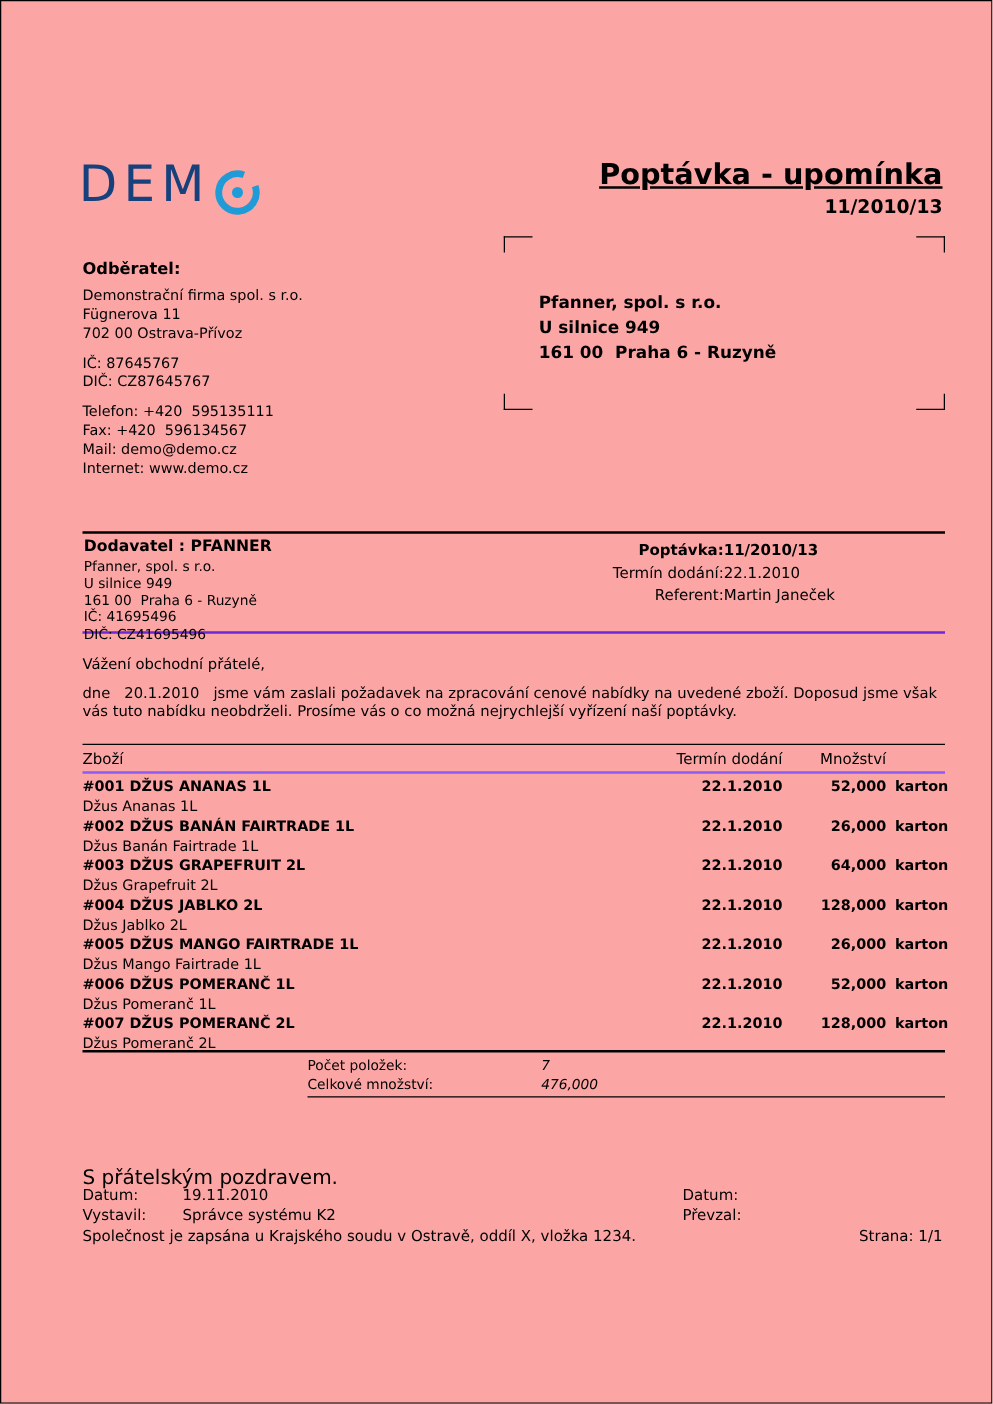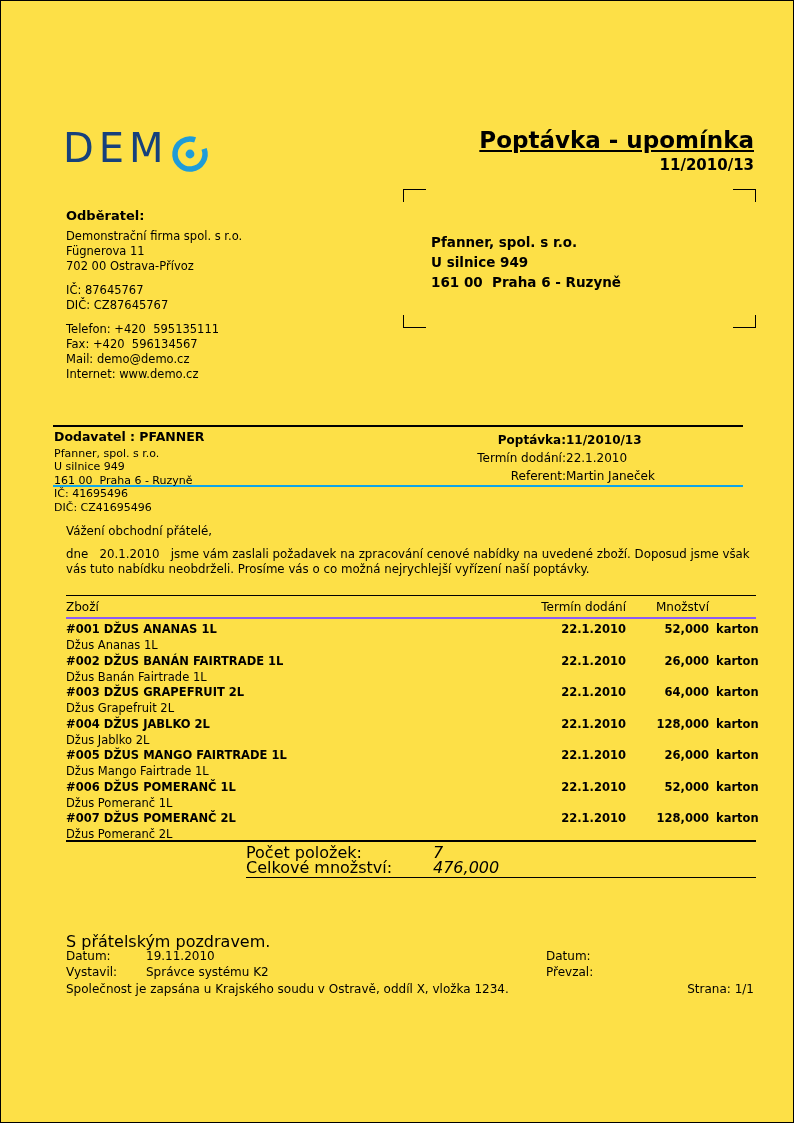--- a/index.html
+++ b/index.html
@@ -1,19 +1,19 @@
 <!DOCTYPE html>
 <html><head>
 <meta charset="utf-8">
 <style>
   * { margin:0; padding:0; box-sizing:border-box; }
   html,body { background:#fff; }
   .page {
     position:relative; width:794px; height:1123px; margin:0 auto;
-    background:#fde047; border:1px solid #000;
+    background:#fca5a5; border:1px solid #000;
     font-family:"DejaVu Sans","Liberation Sans",sans-serif;
     color:#000; overflow:hidden;
   }
   .pre { white-space:pre-wrap; }
 
   
   .logo { position:absolute; left:62px; top:124px; display:flex; align-items:flex-start; }
   .logo-text { font-size:40px; font-weight:400; letter-spacing:5px; line-height:46px; }
   .logo-ring { margin-left:1px; margin-top:4px; }
 
@@ -30,22 +30,22 @@
   
   .corner { position:absolute; width:23px; height:13px; }
   .c-tl { left:402px; top:188px; border-left:1px solid #000; border-top:1px solid #000; }
   .c-tr { left:732px; top:188px; border-right:1px solid #000; border-top:1px solid #000; }
   .c-bl { left:402px; top:314px; border-left:1px solid #000; border-bottom:1px solid #000; }
   .c-br { left:732px; top:314px; border-right:1px solid #000; border-bottom:1px solid #000; }
   .recipient { position:absolute; left:430px; top:231px; font-size:13.5px; font-weight:bold; line-height:20px; }
 
   
   .band {
-    position:absolute; left:52px; top:424px; width:690px; height:62px;
-    border-top:2px solid #000; border-bottom:2px solid #0ea5e9;
+    position:absolute; left:65px; top:424px; width:690px; height:82px;
+    border-top:2px solid #000; border-bottom:2px solid #6d28d9;
   }
   .supplier { position:absolute; left:1px; top:3px; font-size:11px; line-height:13.5px; }
   .supplier-label { font-size:12.5px; font-weight:bold; margin-bottom:3px; }
   .inquiry { position:absolute; left:372px; top:4px; font-size:12px; line-height:18px; }
   .inq-row { display:flex;text-align:right; }
   .inq-label { width:141px; }
   .inq-bold { font-weight:bold; }
 
   
   .letter { position:absolute; left:65px; top:523px; width:692px; font-size:11.8px; line-height:15.5px; }
@@ -57,21 +57,21 @@
   .col-name { flex:1; }
   .col-delivery { width:115px; text-align:right; }
   .col-qty { width:83px; text-align:right; }
   .col-unit { width:47px; padding-left:7px; }
   .item-row { height:31.5px; padding-top:4px; }
   .item-line1 { display:flex; line-height:13px;font-weight:bold; }
   .item-desc { margin-top:3px; line-height:12px; }
   .rule-thick { border-top:2px solid #000; }
 
   
-  .summary { margin-left:180px; border-bottom:1px solid #000; padding:3px 0 2px; font-size:16px; line-height:15px; }
+  .summary { margin-left:180px; border-bottom:1px solid #000; padding:3px 0 2px; font-size:11px; line-height:15px; }
   .sum-row { display:flex; }
   .sum-label { width:187px; }
   .sum-value { font-style:italic; }
 
   
   .closing { position:absolute; left:65px; top:931px; font-size:16px; }
   .sig-row { position:absolute; left:65px; width:690px; font-size:12px; }
   .sig-1 { top:948px; } .sig-2 { top:964px; }
   .sig-label { position:absolute; left:0; }
   .sig-value { position:absolute; left:80px; }

